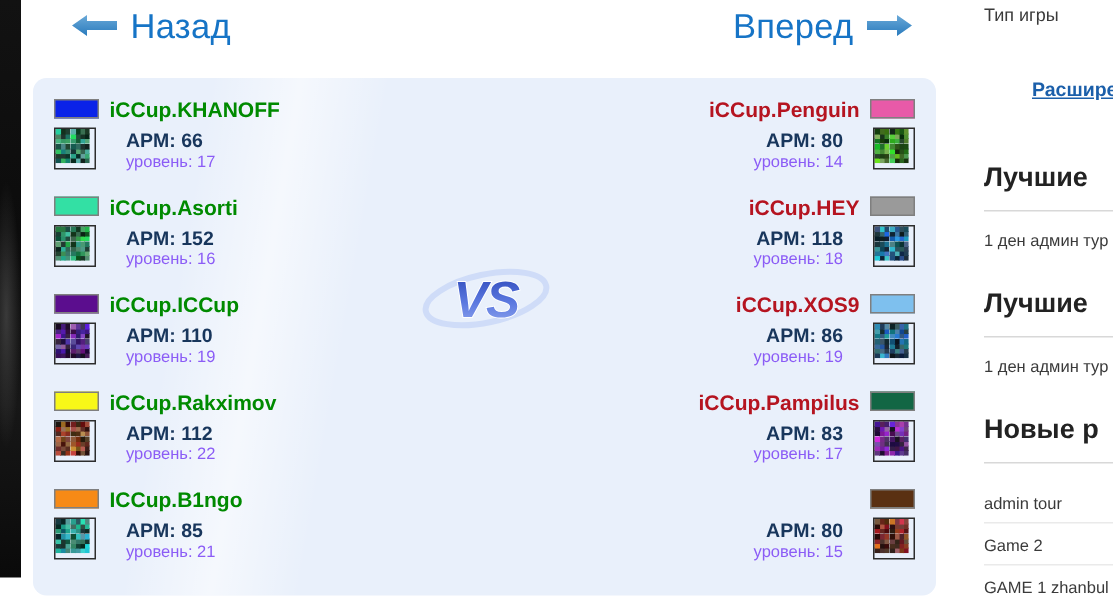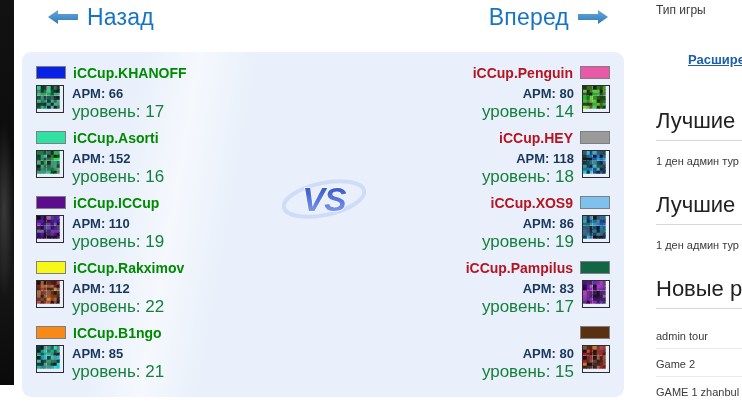--- a/index.html
+++ b/index.html
@@ -61,31 +61,31 @@
   .swatch{
     width:30px;height:13px;border:1px solid #7f7f7f;flex:none;
     box-sizing:border-box;
   }
   .p-name{
     font-size:14px;font-weight:bold;white-space:nowrap;
   }
   .team-left .p-name{color:#008a00;}
   .team-right .p-name{color:#b51420;}
 
-  .p-body{display:flex;align-items:flex-start;gap:8px;margin-top:2px;text-align:right;}
+  .p-body{display:flex;align-items:flex-start;gap:20px;margin-top:2px;text-align:right;}
   .team-right .p-body{flex-direction:row-reverse;}
   .portrait{
     width:28px;height:28px;flex:none;border:1px solid #2d2d2d;box-sizing:border-box;
     background-size:cover;image-rendering:pixelated;
   }
   .p-stats{display:flex;flex-direction:column;gap:1px;padding-top:1px;}
   .team-left .p-stats{align-items:flex-start;}
   .team-right .p-stats{align-items:flex-end;}
   .apm{font-size:13px;font-weight:bold;color:#18365c;white-space:nowrap;}
-  .lvl{font-size:17px;color:#15803d;white-space:nowrap;}
+  .lvl{font-size:11px;color:#8b5cf6;white-space:nowrap;}
 
   
   .vs{
     position:absolute;left:258px;top:118px;width:88px;height:58px;
   }
 
   
   .sidebar{
     position:absolute;left:640px;top:0;width:102px;height:410px;
     overflow:hidden;
@@ -93,22 +93,22 @@
   .sb-line{
     font-size:12px;color:#3a3a3a;white-space:nowrap;
     font-family:"Liberation Sans","DejaVu Sans",sans-serif;
   }
   .sb-gametype{position:absolute;left:16px;top:3px;}
   .sb-adv{
     position:absolute;left:16px;top:52px;font-size:13px;color:#1b5faa;
     text-decoration:underline;white-space:nowrap;cursor:pointer;font-weight:bold;padding-left:32px;
   }
   .sb-h2{
-    position:absolute;left:16px;font-size:22px;color:#222;white-space:nowrap;
-    font-weight:normal;
+    position:absolute;left:16px;font-size:18px;color:#222;white-space:nowrap;
+    font-weight:bold;
   }
   .sb-h2-a{top:108px;}
   .sb-h2-b{top:192px;}
   .sb-h2-c{top:276px;}
   .sb-rule{position:absolute;left:16px;width:88px;height:1px;background:#d8d8d8;}
   .sb-rule-a{top:140px;}
   .sb-rule-b{top:224px;}
   .sb-rule-c{top:308px;}
   .sb-item{position:absolute;left:16px;font-size:11px;color:#3a3a3a;white-space:nowrap;}
   .sb-i1{top:155px;}

